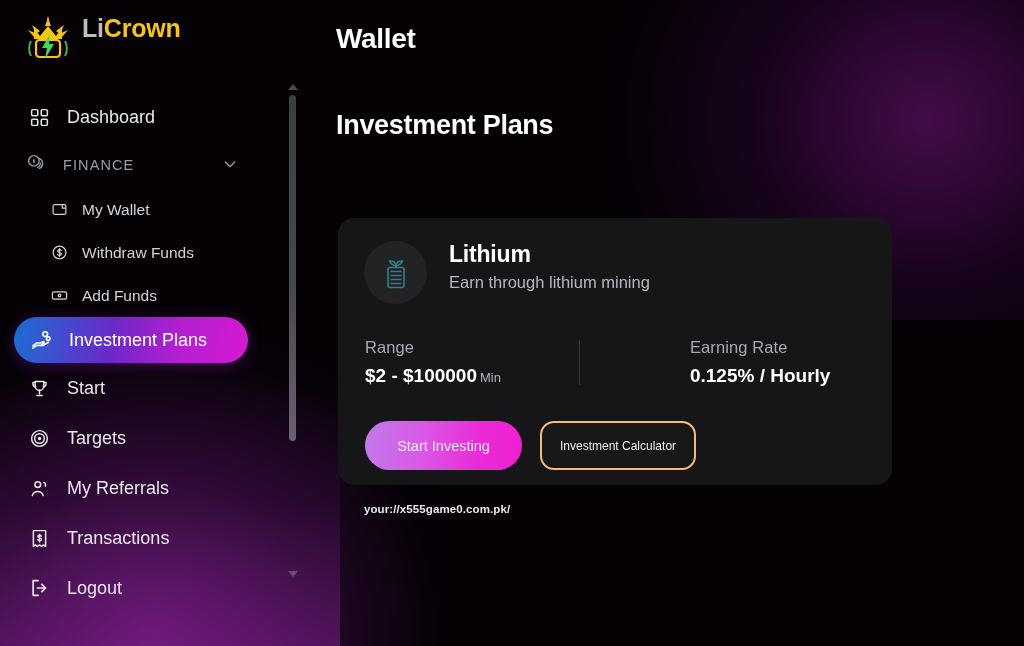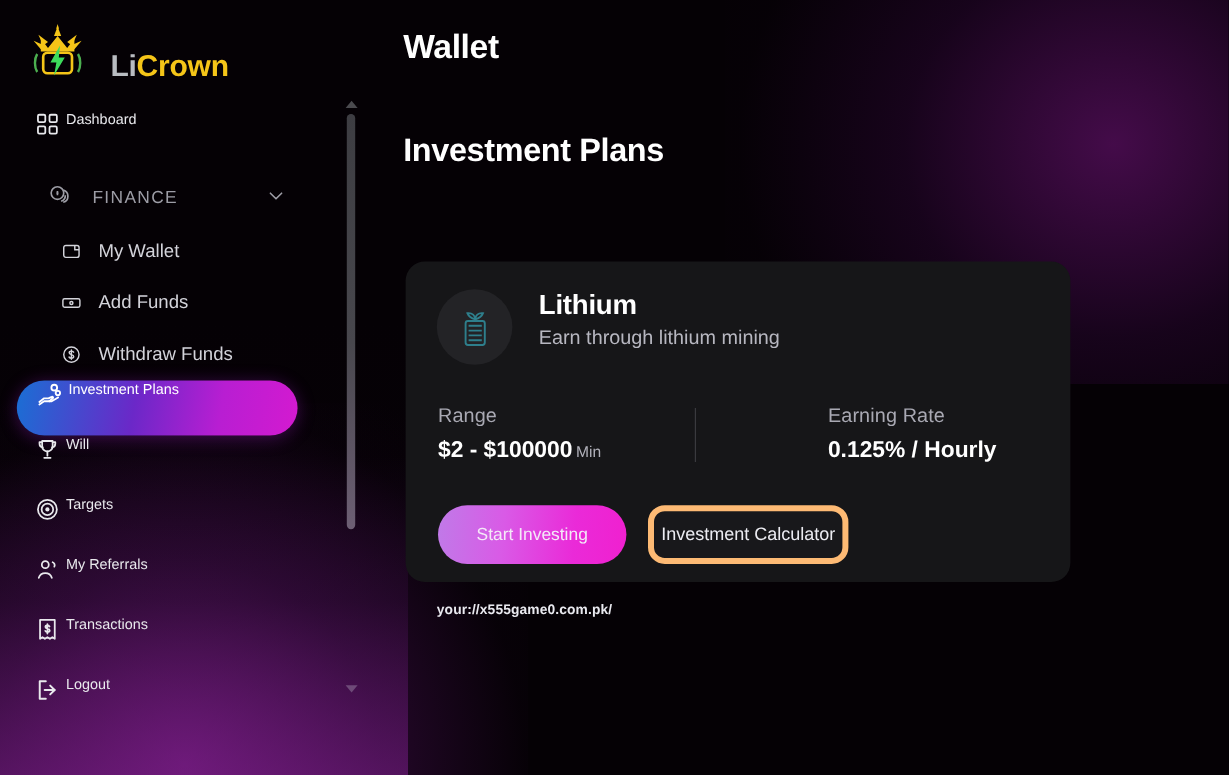--- a/index.html
+++ b/index.html
@@ -49,59 +49,59 @@
     position: absolute;
     top: 0; left: 0;
     width: 304px; height: 646px;
     z-index: 4;
   }
 
   .brand {
     position: absolute;
     top: 14px; left: 22px;
     display: flex;
-    align-items: flex-end;
-    gap: 18px;
+    align-items: flex-start;
+    gap: 8px;
     height: 56px;
   }
   .brand-mark { width: 52px; height: 52px; display:block; }
   .brand-text {
     font-size: 25px;
     font-weight: 700;
     letter-spacing: -0.2px;
     white-space: nowrap;
   }
   .brand-li { color: #b9bcc1; }
   .brand-crown { color: #f5c518; }
 
   .nav {
     position: absolute;
     top: 92px; left: 0;
     width: 284px;
   }
 
   .nav-item {
     display: flex;
-    align-items: flex-start;
+    align-items: center;
     height: 50px;
     padding-left: 28px;
-    gap: 4px;
+    gap: 16px;
     color: #e8e8ec;
-    font-size: 12px;
+    font-size: 18px;
     cursor: pointer;
     user-select: none;
   }
   .nav-item .ico { width: 23px; height: 23px; flex: 0 0 23px; display:flex; align-items:center; justify-content:center; }
   .nav-item .ico svg { display:block; }
 
   .nav-group {
     display: flex;
     align-items: center;
     height: 46px;
-    padding-left: 40px;
+    padding-left: 26px;
     gap: 16px;
     color: #9d9da6;
     font-size: 14.5px;
     letter-spacing: 1.1px;
     cursor: pointer;
     user-select: none;
   }
   .nav-group .grp-label { flex: 1; }
   .nav-group .chev { margin-right: 46px; }
 
@@ -275,27 +275,27 @@
     border: none;
     border-radius: 25px;
     background: linear-gradient(95deg, #c07ae8 0%, #d95ae6 35%, #ea2ad8 72%, #f020cf 100%);
     color: #f4e9f8;
     font-family: inherit;
     font-size: 14.5px;
     cursor: pointer;
   }
   .btn-secondary {
     height: 49px;
-    padding: 0 6px;
-    border: 5px solid #fdba74;
+    padding: 0 18px;
+    border: 2px solid #fdba74;
     border-radius: 14px;
     background: #18181b;
     color: #ececf2;
     font-family: inherit;
-    font-size: 15px;
+    font-size: 12px;
     cursor: pointer;
   }
 
   .status-url {
     position: absolute;
     top: 503px; left: 60px;
     font-size: 11.5px;
     font-weight: 700;
     color: #e9e9ef;
     letter-spacing: 0.1px;
@@ -373,36 +373,36 @@
             <rect x="3" y="5" width="18" height="14" rx="2.5"></rect>
             <path d="M16 5v5h5"></path>
           </svg>
         </span>
         <span>My Wallet</span>
       </div>
 
       <div class="nav-sub">
         <span class="ico">
           <svg width="17" height="17" viewBox="0 0 24 24" fill="none" stroke="#d3d3da" stroke-width="1.7">
+            <circle cx="12" cy="12" r="9"></circle>
+            <path d="M12 6.5v11M14.6 9.2c-.6-.9-1.6-1.3-2.7-1.3-1.4 0-2.5.8-2.5 2s1 1.7 2.6 2.1c1.7.4 2.7 1 2.7 2.2s-1.2 2-2.7 2c-1.2 0-2.2-.5-2.8-1.4" stroke-linecap="round"></path>
+          </svg>
+        </span>
+        <span>Withdraw Funds</span>
+      </div>
+
+      <div class="nav-sub">
+        <span class="ico">
+          <svg width="17" height="17" viewBox="0 0 24 24" fill="none" stroke="#d3d3da" stroke-width="1.7">
             <rect x="2" y="7" width="20" height="10" rx="2"></rect>
             <circle cx="12" cy="12" r="1.8"></circle>
             <path d="M5.5 12h.01M18.5 12h.01"></path>
           </svg>
         </span>
         <span>Add Funds</span>
-      </div>
-
-      <div class="nav-sub">
-        <span class="ico">
-          <svg width="17" height="17" viewBox="0 0 24 24" fill="none" stroke="#d3d3da" stroke-width="1.7">
-            <circle cx="12" cy="12" r="9"></circle>
-            <path d="M12 6.5v11M14.6 9.2c-.6-.9-1.6-1.3-2.7-1.3-1.4 0-2.5.8-2.5 2s1 1.7 2.6 2.1c1.7.4 2.7 1 2.7 2.2s-1.2 2-2.7 2c-1.2 0-2.2-.5-2.8-1.4" stroke-linecap="round"></path>
-          </svg>
-        </span>
-        <span>Withdraw Funds</span>
       </div>
 
       <div class="nav-item active">
         <span class="ico">
           <svg width="22" height="22" viewBox="0 0 24 24" fill="none" stroke="#ffffff" stroke-width="1.7" stroke-linecap="round" stroke-linejoin="round">
             <circle cx="15.5" cy="5.5" r="2.6"></circle>
             <circle cx="18.8" cy="10.4" r="2"></circle>
             <path d="M2 18.5l4-3.2h4.2l3-1.4c.8-.4 1.7.6 1 1.3l-3.2 2.6"></path>
             <path d="M2 20.8l4.6-3.1 6.6.2 5.8-3.4"></path>
           </svg>
@@ -412,21 +412,21 @@
 
       <div class="nav-item">
         <span class="ico">
           <svg width="21" height="21" viewBox="0 0 24 24" fill="none" stroke="#e8e8ec" stroke-width="1.7" stroke-linecap="round" stroke-linejoin="round">
             <path d="M7 4h10v5a5 5 0 0 1-10 0z"></path>
             <path d="M7 5H4.5v1.5A3.5 3.5 0 0 0 7.6 10"></path>
             <path d="M17 5h2.5v1.5A3.5 3.5 0 0 1 16.4 10"></path>
             <path d="M12 14v4M9 20h6"></path>
           </svg>
         </span>
-        <span>Will</span>
+        <span>Start</span>
       </div>
 
       <div class="nav-item">
         <span class="ico">
           <svg width="21" height="21" viewBox="0 0 24 24" fill="none" stroke="#e8e8ec" stroke-width="1.7">
             <circle cx="12" cy="12" r="9"></circle>
             <circle cx="12" cy="12" r="5.5"></circle>
             <circle cx="12" cy="12" r="2" fill="#e8e8ec" stroke="none"></circle>
           </svg>
         </span>

